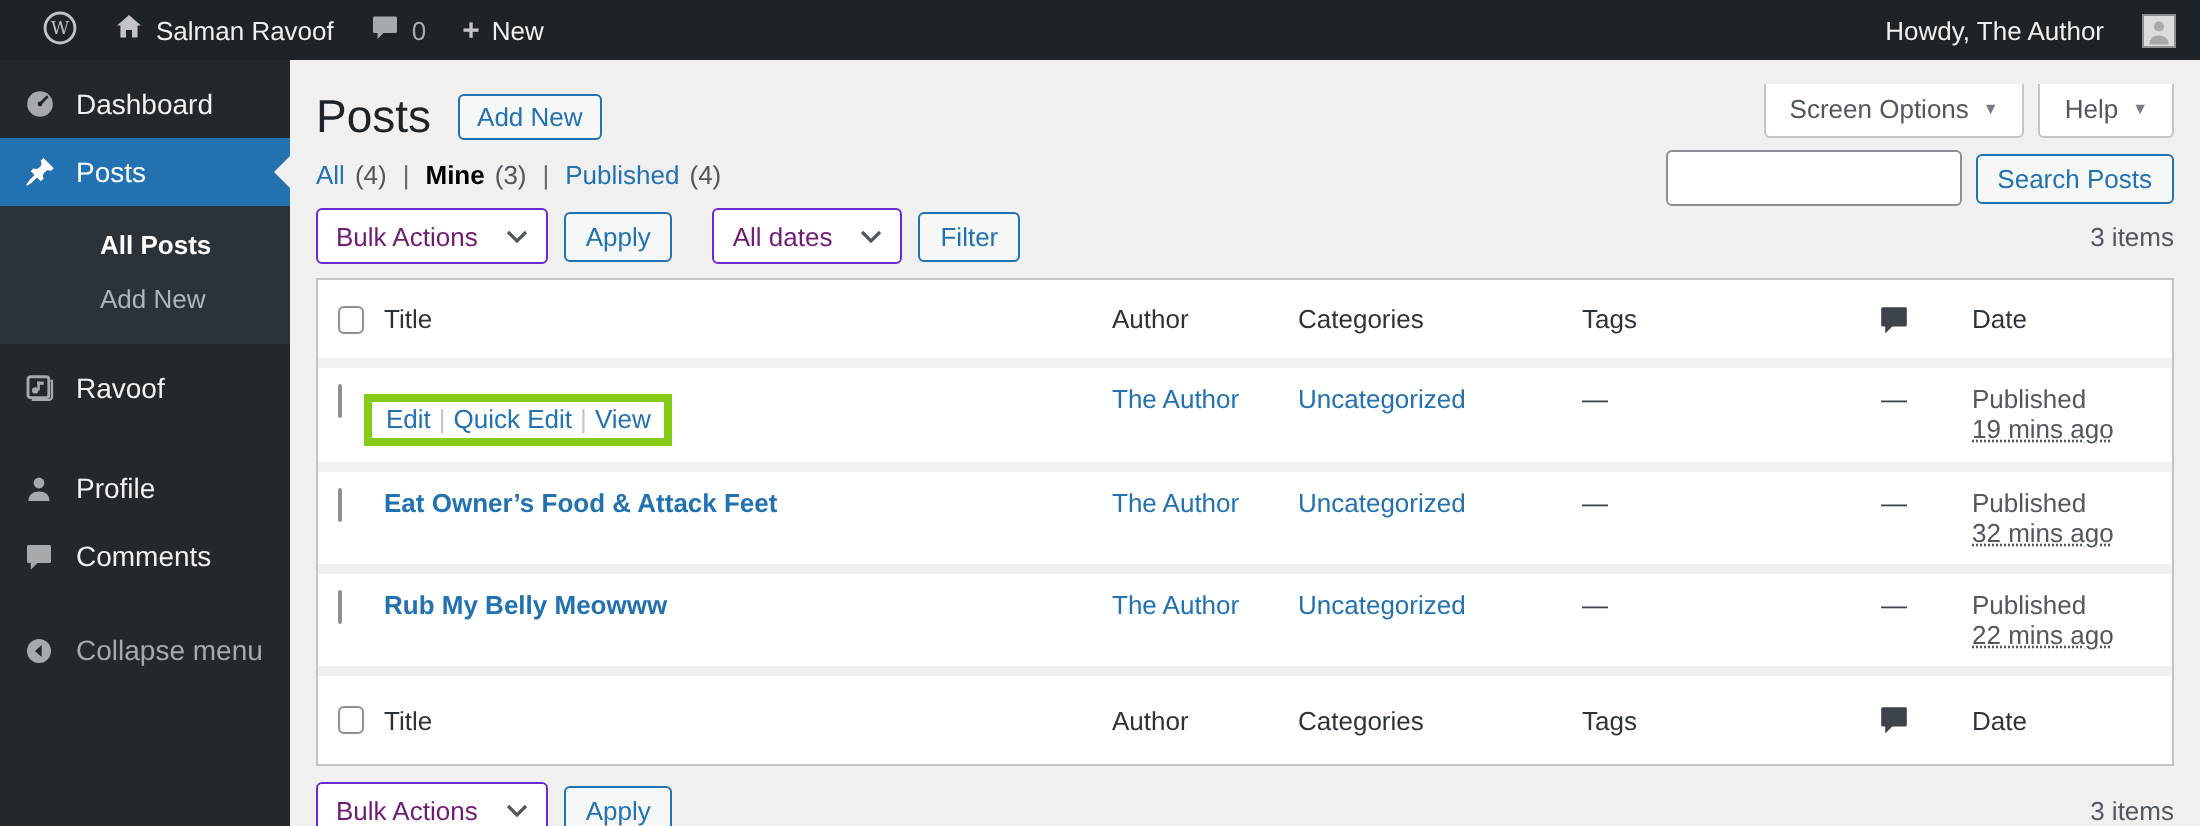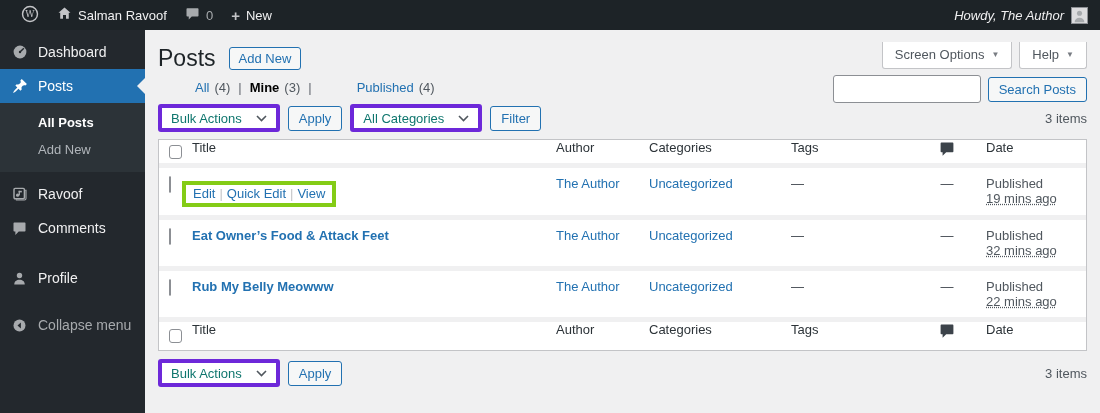--- a/index.html
+++ b/index.html
@@ -11,37 +11,37 @@
   }
   
   .admin-bar {
     position:absolute; top:0; left:0; width:1100px; height:30px;
     background:#1d2327; color:#f0f0f1; display:flex; align-items:center;
     padding:0 12px; z-index:50;
   }
   .ab-item { display:flex; align-items:center; gap:6px; padding:0 9px; height:30px; color:#f0f0f1; cursor:pointer; }
   .ab-item .count { color:#a7aaad; }
   .ab-plus { font-size:15px; font-weight:bold; color:#c3c4c7; line-height:1; }
-  .ab-right { margin-left:auto; display:flex; align-items:center; gap:7px;font-style:italic; }
+  .ab-right { margin-left:auto; display:flex; align-items:center; gap:19px; }
   .avatar { width:17px; height:17px; background:#dcdcde; border:1px solid #8c8f94; display:flex; align-items:flex-end; justify-content:center; overflow:hidden; }
   
   .sidebar {
     position:absolute; top:30px; left:0; bottom:0; width:145px;
     background:#23282d; color:#f0f0f1; z-index:40; font-size:14px;
   }
   .menu-item { display:flex; align-items:center; gap:9px; padding:9px 8px 9px 10px; position:relative; cursor:pointer; }
   .menu-item .mi-icon { width:19px; display:flex; justify-content:center; }
   .menu-item.top-gap { margin-top:5px; }
   .menu-item.sep-gap { margin-top:16px; }
   .menu-item.active { background:#2271b1; color:#fff; }
   .menu-item.active::after {
     content:""; position:absolute; right:0; top:50%; transform:translateY(-50%);
     border:8px solid transparent; border-right-color:#f0f0f1;
   }
-  .submenu { background:#2c3338; padding:6px 0 9px; font-size:13px; }
+  .submenu { background:#2c3338; padding:6px 12px 9px; font-size:13px; }
   .submenu-item { padding:6px 0 6px 38px; color:#b0b5ba; cursor:pointer; }
   .submenu-item.current { color:#fff; font-weight:bold; }
   .collapse { color:#a7aaad; margin-top:13px; }
   
   .content { position:absolute; top:30px; left:145px; right:0; bottom:0; padding:0 13px; }
   .meta-tabs { position:absolute; top:0; right:13px; display:flex; gap:7px; z-index:10;margin-top:12px; }
   .meta-tab {
     background:#fff; border:1px solid #c3c4c7; border-top:none; border-radius:0 0 3px 3px;
     padding:5px 12px 6px; color:#50575e; display:flex; align-items:center; gap:7px; cursor:pointer;
   }
@@ -49,34 +49,34 @@
   .title-row { padding-top:15px; display:flex; align-items:center; }
   .page-title { font-size:23px; font-weight:400; color:#1d2327; }
   .btn {
     display:inline-flex; align-items:center; background:#f6f7f7; border:1px solid #2271b1;
     border-radius:3px; color:#2271b1; padding:4px 10px; cursor:pointer; white-space:nowrap;
   }
   .add-new { margin-left:13px; padding:3px 9px; }
   .search-box { position:absolute; top:45px; right:13px; display:flex; gap:7px; align-items:center; }
   .search-input { width:148px; height:28px; background:#fff; border:1px solid #8c8f94; border-radius:3px; padding:0 6px; font:inherit; }
   .views { margin-top:8px; display:flex; align-items:center; gap:5px; }
-  .views a { color:#2271b1; text-decoration:none; cursor:pointer;margin-left:37px; }
+  .views a { color:#2271b1; text-decoration:none; cursor:pointer; }
   .views .current-view { color:#000; font-weight:bold; }
   .views .vcount { color:#50575e; }
   .views .vsep { color:#646970; padding:0 3px; }
   .tablenav { margin-top:9px; display:flex; align-items:center; gap:8px; position:relative; }
   .select {
-    background:#fff; border:4px solid #6d28d9; border-radius:3px; height:28px;
-    display:flex; align-items:center; gap:14px; padding:0 9px; color:#0f766e; cursor:pointer;
+    background:#fff; border:1px solid #6d28d9; border-radius:3px; height:28px;
+    display:flex; align-items:center; gap:14px; padding:0 9px; color:#701a75; cursor:pointer;
   }
   .items-count { position:absolute; right:0; color:#50575e; }
   
   .list-table { margin-top:7px; background:#fff; border:1px solid #c3c4c7; }
   .tr { display:flex; align-items:stretch; }
-  .th-row { height:28px; }
+  .th-row { height:44px; align-items:center; }
   .band { border-bottom:5px solid #f0f0f1; }
   .cell { padding:8px 10px 8px 0; }
   .col-cb   { width:33px; padding-left:10px; padding-top:9px; }
   .th-row .col-cb { padding-top:0; display:flex; align-items:center; }
   .col-title{ flex:1; }
   .col-author{ width:93px; }
   .col-cat  { width:142px; }
   .col-tags { width:127px; }
   .col-comments { width:68px; text-align:center; }
   .col-date { width:100px; }
@@ -168,36 +168,36 @@
       <svg width="16" height="16" viewBox="0 0 20 20">
           <rect x="2.5" y="3" width="13" height="13" rx="1.5" fill="none" stroke="#a7aaad" stroke-width="1.8"></rect>
           <path d="M16.5 5.5h1v10a2 2 0 0 1-2 2h-10v-1" stroke="#a7aaad" stroke-width="1.4" fill="none"></path>
           <circle cx="7" cy="11.5" r="2" fill="#a7aaad"></circle>
           <rect x="8.3" y="6" width="1.6" height="5.5" fill="#a7aaad"></rect>
           <path d="M8.3 6h4v2h-4z" fill="#a7aaad"></path>
         </svg>
     </span>
     <span>Ravoof</span>
   </div>
-  <div class="menu-item">
-    <span class="mi-icon">
-      <svg width="15" height="15" viewBox="0 0 20 20">
-          <path d="M3 2h14c.6 0 1 .4 1 1v10c0 .6-.4 1-1 1H9l-4.5 4.5V14H3c-.6 0-1-.4-1-1V3c0-.6.4-1 1-1z" fill="#a7aaad"></path>
-        </svg>
-    </span>
-    <span>Comments</span>
-  </div>
   <div class="menu-item sep-gap">
     <span class="mi-icon">
       <svg width="15" height="15" viewBox="0 0 20 20">
           <circle cx="10" cy="6" r="3.6" fill="#a7aaad"></circle>
           <path d="M3 18c0-4.2 3.1-6.3 7-6.3s7 2.1 7 6.3z" fill="#a7aaad"></path>
         </svg>
     </span>
     <span>Profile</span>
+  </div>
+  <div class="menu-item">
+    <span class="mi-icon">
+      <svg width="15" height="15" viewBox="0 0 20 20">
+          <path d="M3 2h14c.6 0 1 .4 1 1v10c0 .6-.4 1-1 1H9l-4.5 4.5V14H3c-.6 0-1-.4-1-1V3c0-.6.4-1 1-1z" fill="#a7aaad"></path>
+        </svg>
+    </span>
+    <span>Comments</span>
   </div>
   <div class="menu-item collapse">
     <span class="mi-icon">
       <svg width="15" height="15" viewBox="0 0 20 20">
           <circle cx="10" cy="10" r="8" fill="#a7aaad"></circle>
           <path d="M11.8 6 7.3 10l4.5 4z" fill="#23282d"></path>
         </svg>
     </span>
     <span>Collapse menu</span>
   </div>
@@ -238,22 +238,22 @@
   </div>
 
   <div class="tablenav">
     <div class="select">
       <span>Bulk Actions</span>
       <svg width="11" height="7">
           <polyline points="1,1 5.5,5.5 10,1" stroke="#50575e" fill="none" stroke-width="1.6"></polyline>
         </svg>
     </div>
     <span class="btn">Apply</span>
-    <div class="select">
-      <span>All Categories</span>
+    <div class="select" style="margin-left:12px">
+      <span>All dates</span>
       <svg width="11" height="7">
           <polyline points="1,1 5.5,5.5 10,1" stroke="#50575e" fill="none" stroke-width="1.6"></polyline>
         </svg>
     </div>
     <span class="btn">Filter</span>
     <span class="items-count">3 items</span>
   </div>
 
   <div class="list-table">
 

